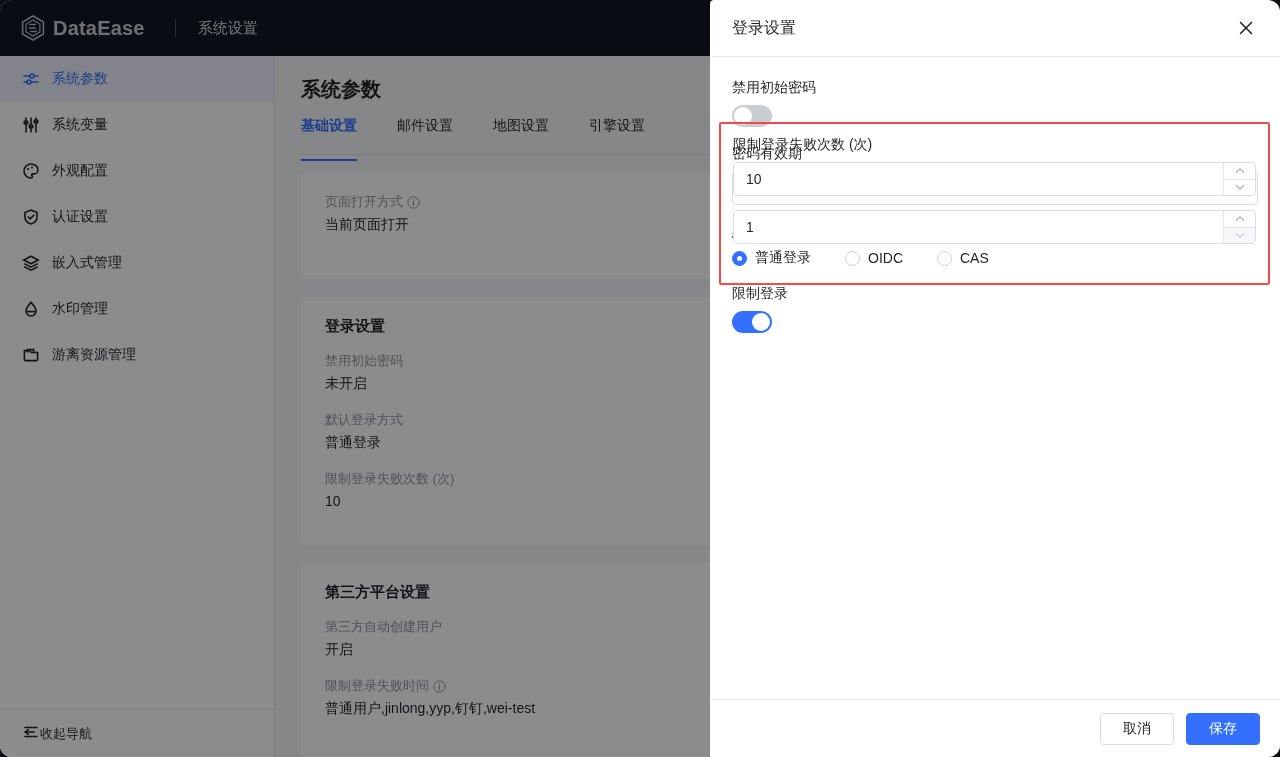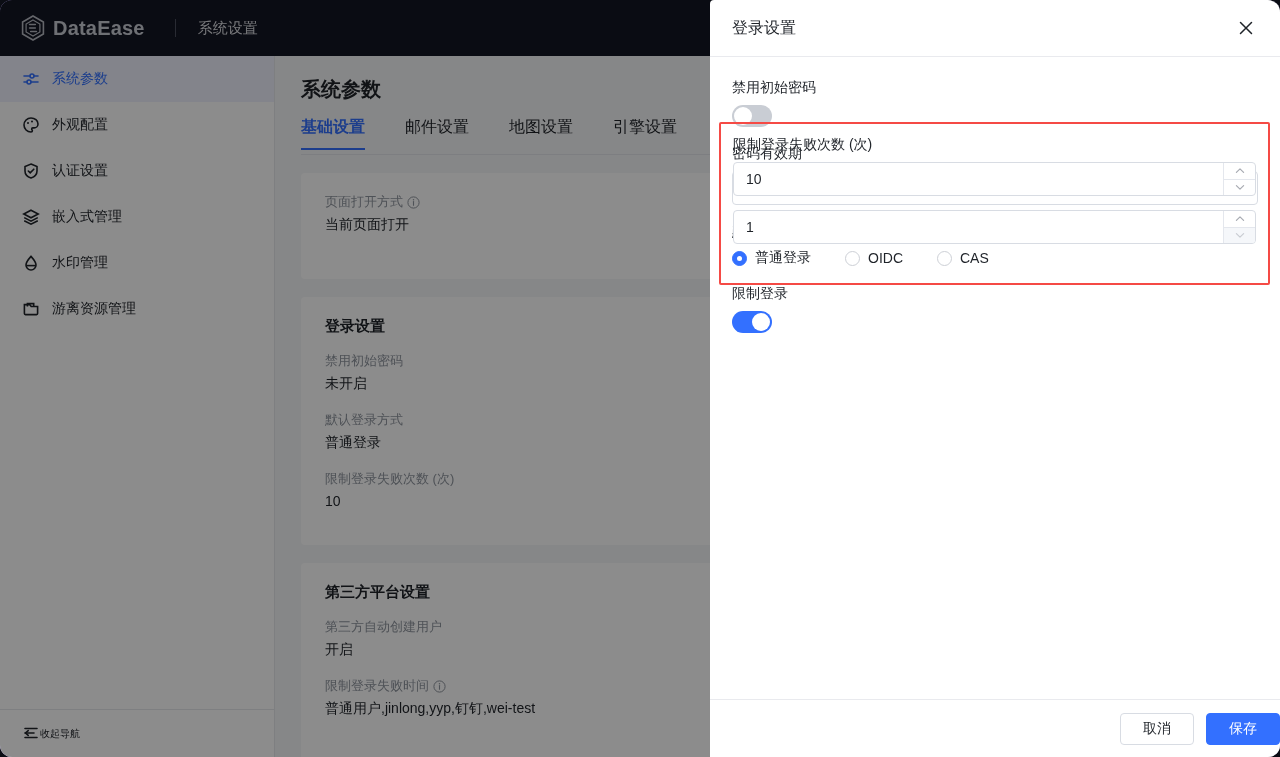--- a/index.html
+++ b/index.html
@@ -60,40 +60,40 @@
   }
   .nav-item.active { background: #eef1fd; color: #3370ff; }
   .nav-item.active .nav-ico svg { stroke: #3370ff; }
   .nav-ico svg { stroke: #1f2329; fill: none; stroke-width: 1.6; }
 
   #sidebar-footer {
     position: absolute; left: 0; bottom: 0;
     width: 274px; height: 48px;
     border-top: 1px solid #e6e7eb;
     display: flex; align-items: center; padding-left: 22px;
-    font-size: 10px; color: #1f2329;
+    font-size: 13px; color: #1f2329;
     cursor: pointer;
   }
 
   
   #main {
     position: absolute; left: 275px; top: 56px;
     width: 1005px; height: 701px;
     background: #f5f6f7;
     padding: 20px 26px 0 26px;
     overflow: hidden;
   }
   #page-title { font-size: 20px; font-weight: bold; color: #1f2329; }
   #tabs {
     margin-top: 14px; height: 38px;
     border-bottom: 1px solid #e4e6ec;
     display: flex; align-items: flex-start; gap: 40px;
   }
   .tab {
-    font-size: 16px; color: #1f2329; padding-bottom: 11px;
+    font-size: 14px; color: #1f2329; padding-bottom: 25px;
     position: relative; cursor: pointer; white-space: nowrap;
   }
   .tab.active { color: #3370ff; font-weight: bold; }
   .tab.active::after {
     content: ""; position: absolute; left: 0; right: 0; bottom: -1px;
     height: 2px; background: #3370ff;
   }
 
   .card {
     background: #ffffff; border-radius: 4px;
@@ -211,21 +211,21 @@
   }
   .spin-btn.up { border-bottom: 1px solid #e4e7ed; }
   .spin-btn.disabled { background: #f5f7fa; color: #c9ccd2; cursor: not-allowed; }
   .spin-btn svg { width: 12px; height: 12px; }
 
   
   #drawer-footer {
     flex: 0 0 auto; height: 58px;
     border-top: 1px solid #e9eaee;
     display: flex; align-items: center; justify-content: flex-end;
-    gap: 12px; 
+    gap: 12px; padding-right: 20px;
   }
   .btn {
     height: 32px; min-width: 74px; padding: 0 18px;
     border-radius: 4px; font-size: 14px; cursor: pointer;
     display: inline-flex; align-items: center; justify-content: center;
     font-family: "Liberation Sans", sans-serif;
   }
   .btn-default { background: #fff; border: 1px solid #d8dce3; color: #1f2329; }
   .btn-primary { background: #3370ff; border: 1px solid #3370ff; color: #fff; }
 
@@ -255,20 +255,31 @@
       <span class="nav-ico">
         <svg viewBox="0 0 18 18" width="18" height="18">
           <path d="M2 6h6M12 6h4M2 12h3M9 12h7" stroke-linecap="round"></path>
           <circle cx="10" cy="6" r="2"></circle>
             <circle cx="7" cy="12" r="2"></circle>
         </svg>
       </span>
       <span>系统参数</span>
     </div>
 
+    <div class="nav-item">
+      <span class="nav-ico">
+        <svg viewBox="0 0 18 18" width="18" height="18">
+          <path d="M4 2v14M9 2v14M14 2v14" stroke-linecap="round"></path>
+          <rect x="2.2" y="5" width="3.6" height="3" rx="1"></rect>
+          <rect x="7.2" y="9" width="3.6" height="3" rx="1"></rect>
+          <rect x="12.2" y="4" width="3.6" height="3" rx="1"></rect>
+        </svg>
+      </span>
+      <span>系统变量</span>
+    </div>
 
     <div class="nav-item">
       <span class="nav-ico">
         <svg viewBox="0 0 18 18" width="18" height="18">
           <path d="M9 2a7 7 0 1 0 0 14c1 0 1.4-.6 1.4-1.2 0-.8-.7-1.1-.7-1.9 0-.6.5-1 1.1-1H12a4 4 0 0 0 4-4c0-3.3-3.1-5.9-7-5.9z"></path>
           <circle cx="6" cy="7" r="1" fill="#1f2329" stroke="none"></circle>
           <circle cx="10" cy="5.6" r="1" fill="#1f2329" stroke="none"></circle>
         </svg>
       </span>
       <span>外观配置</span>

